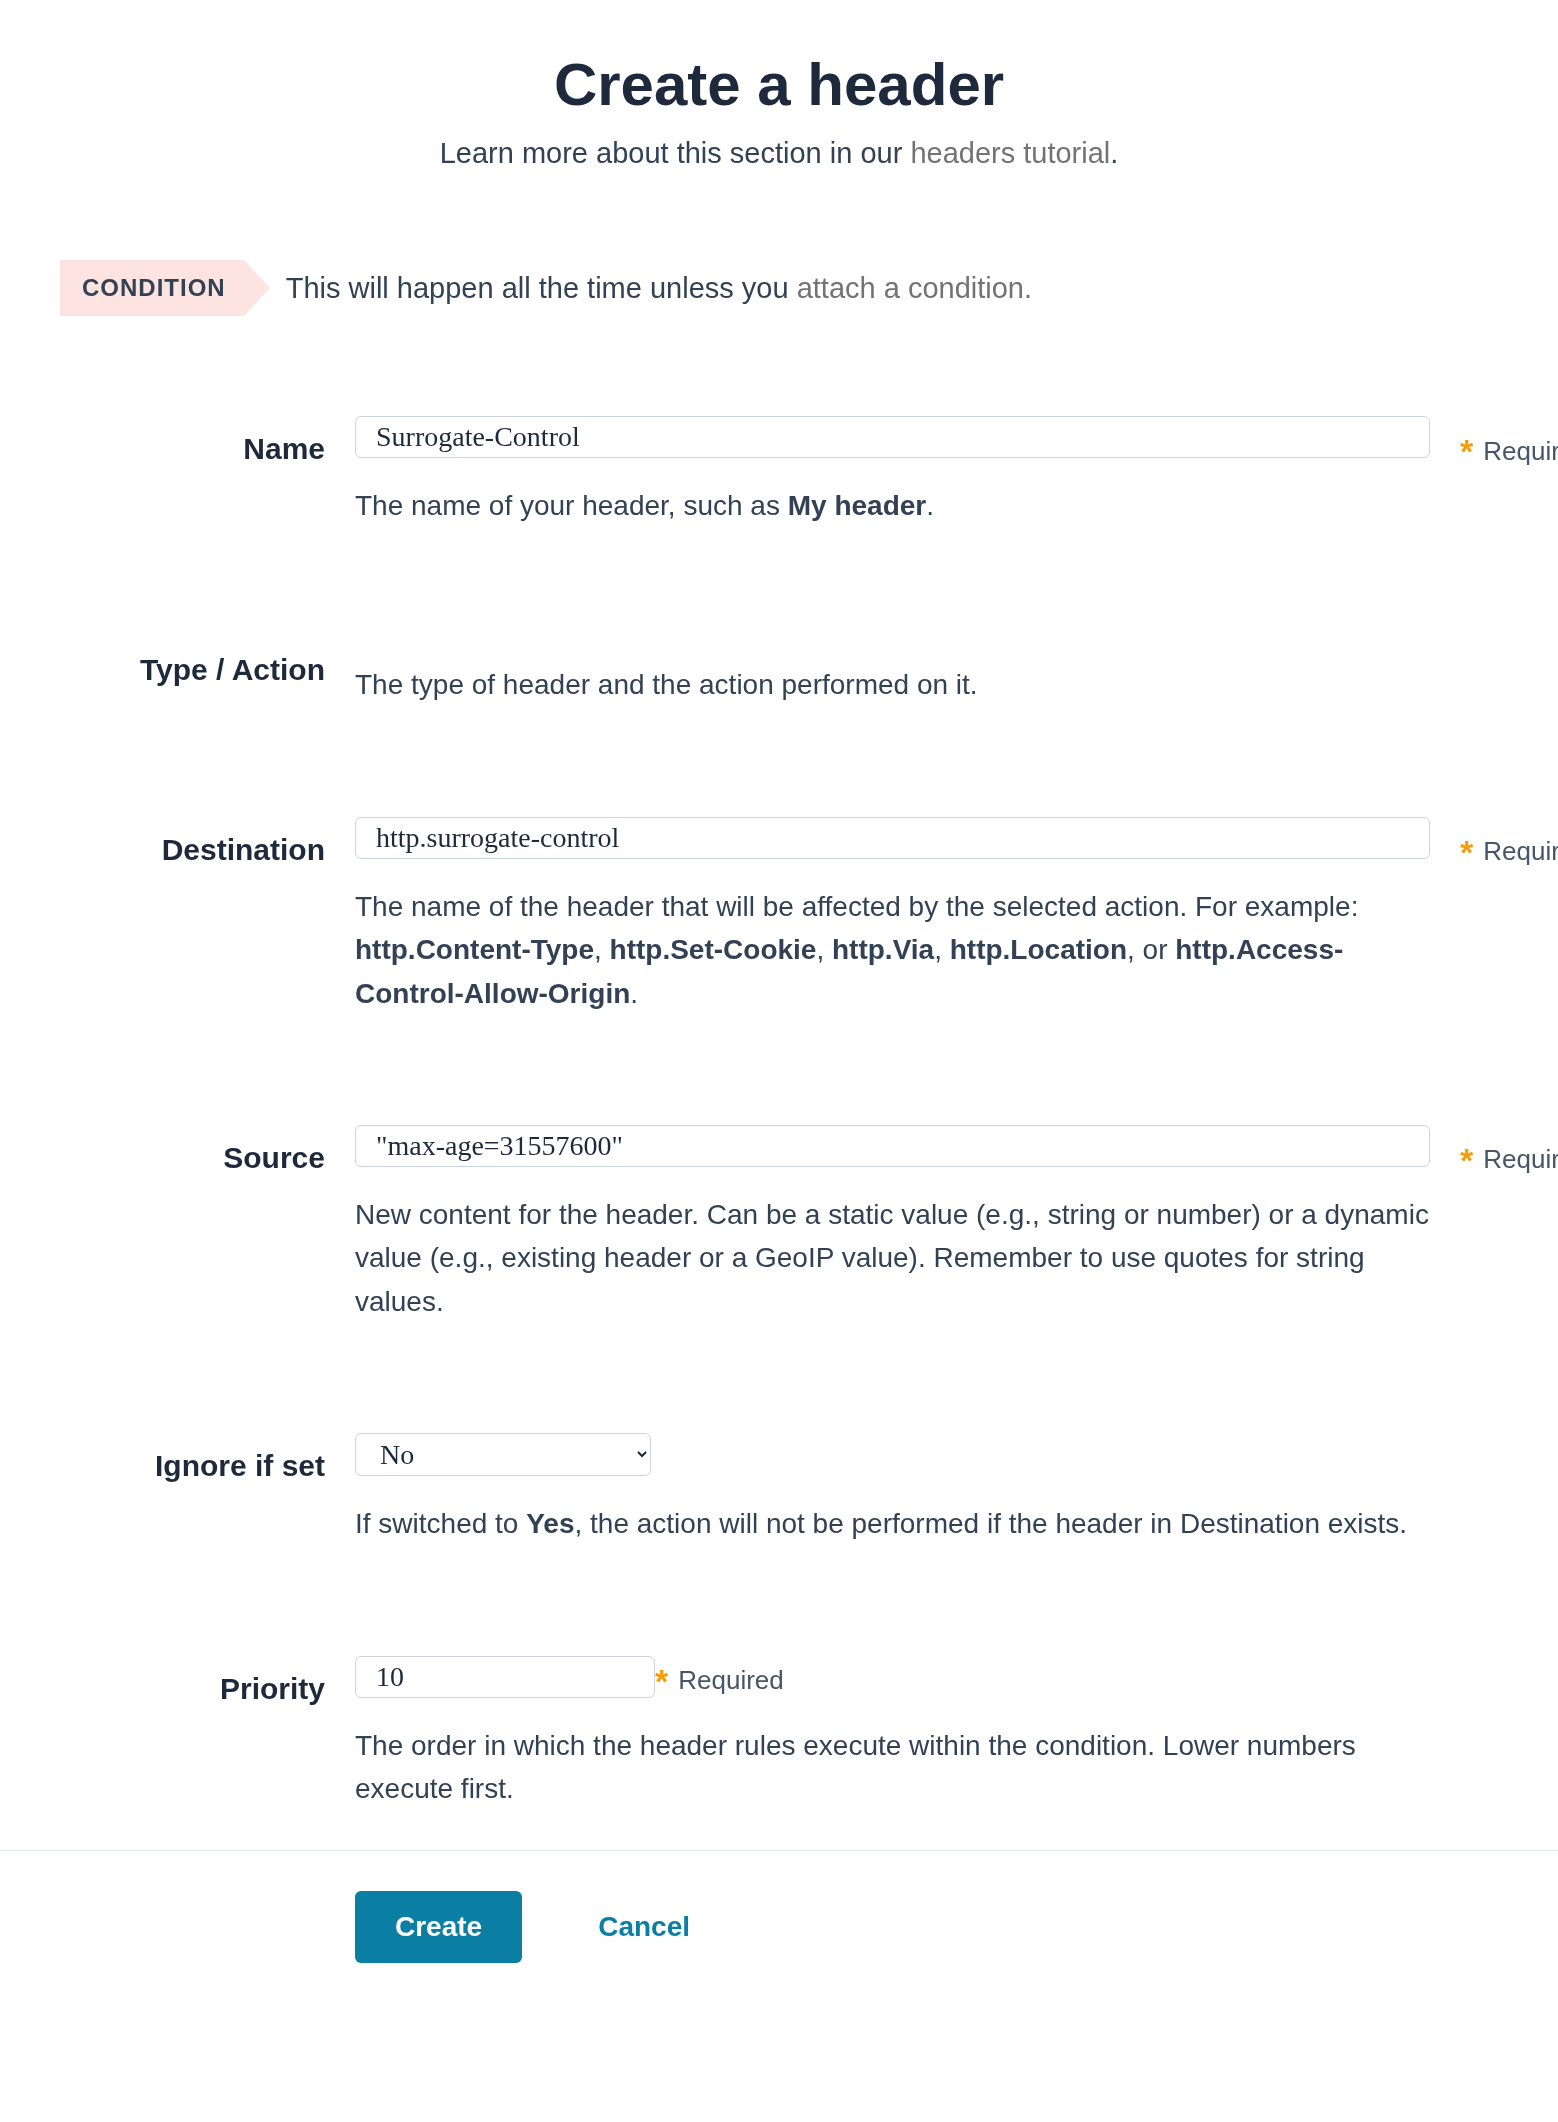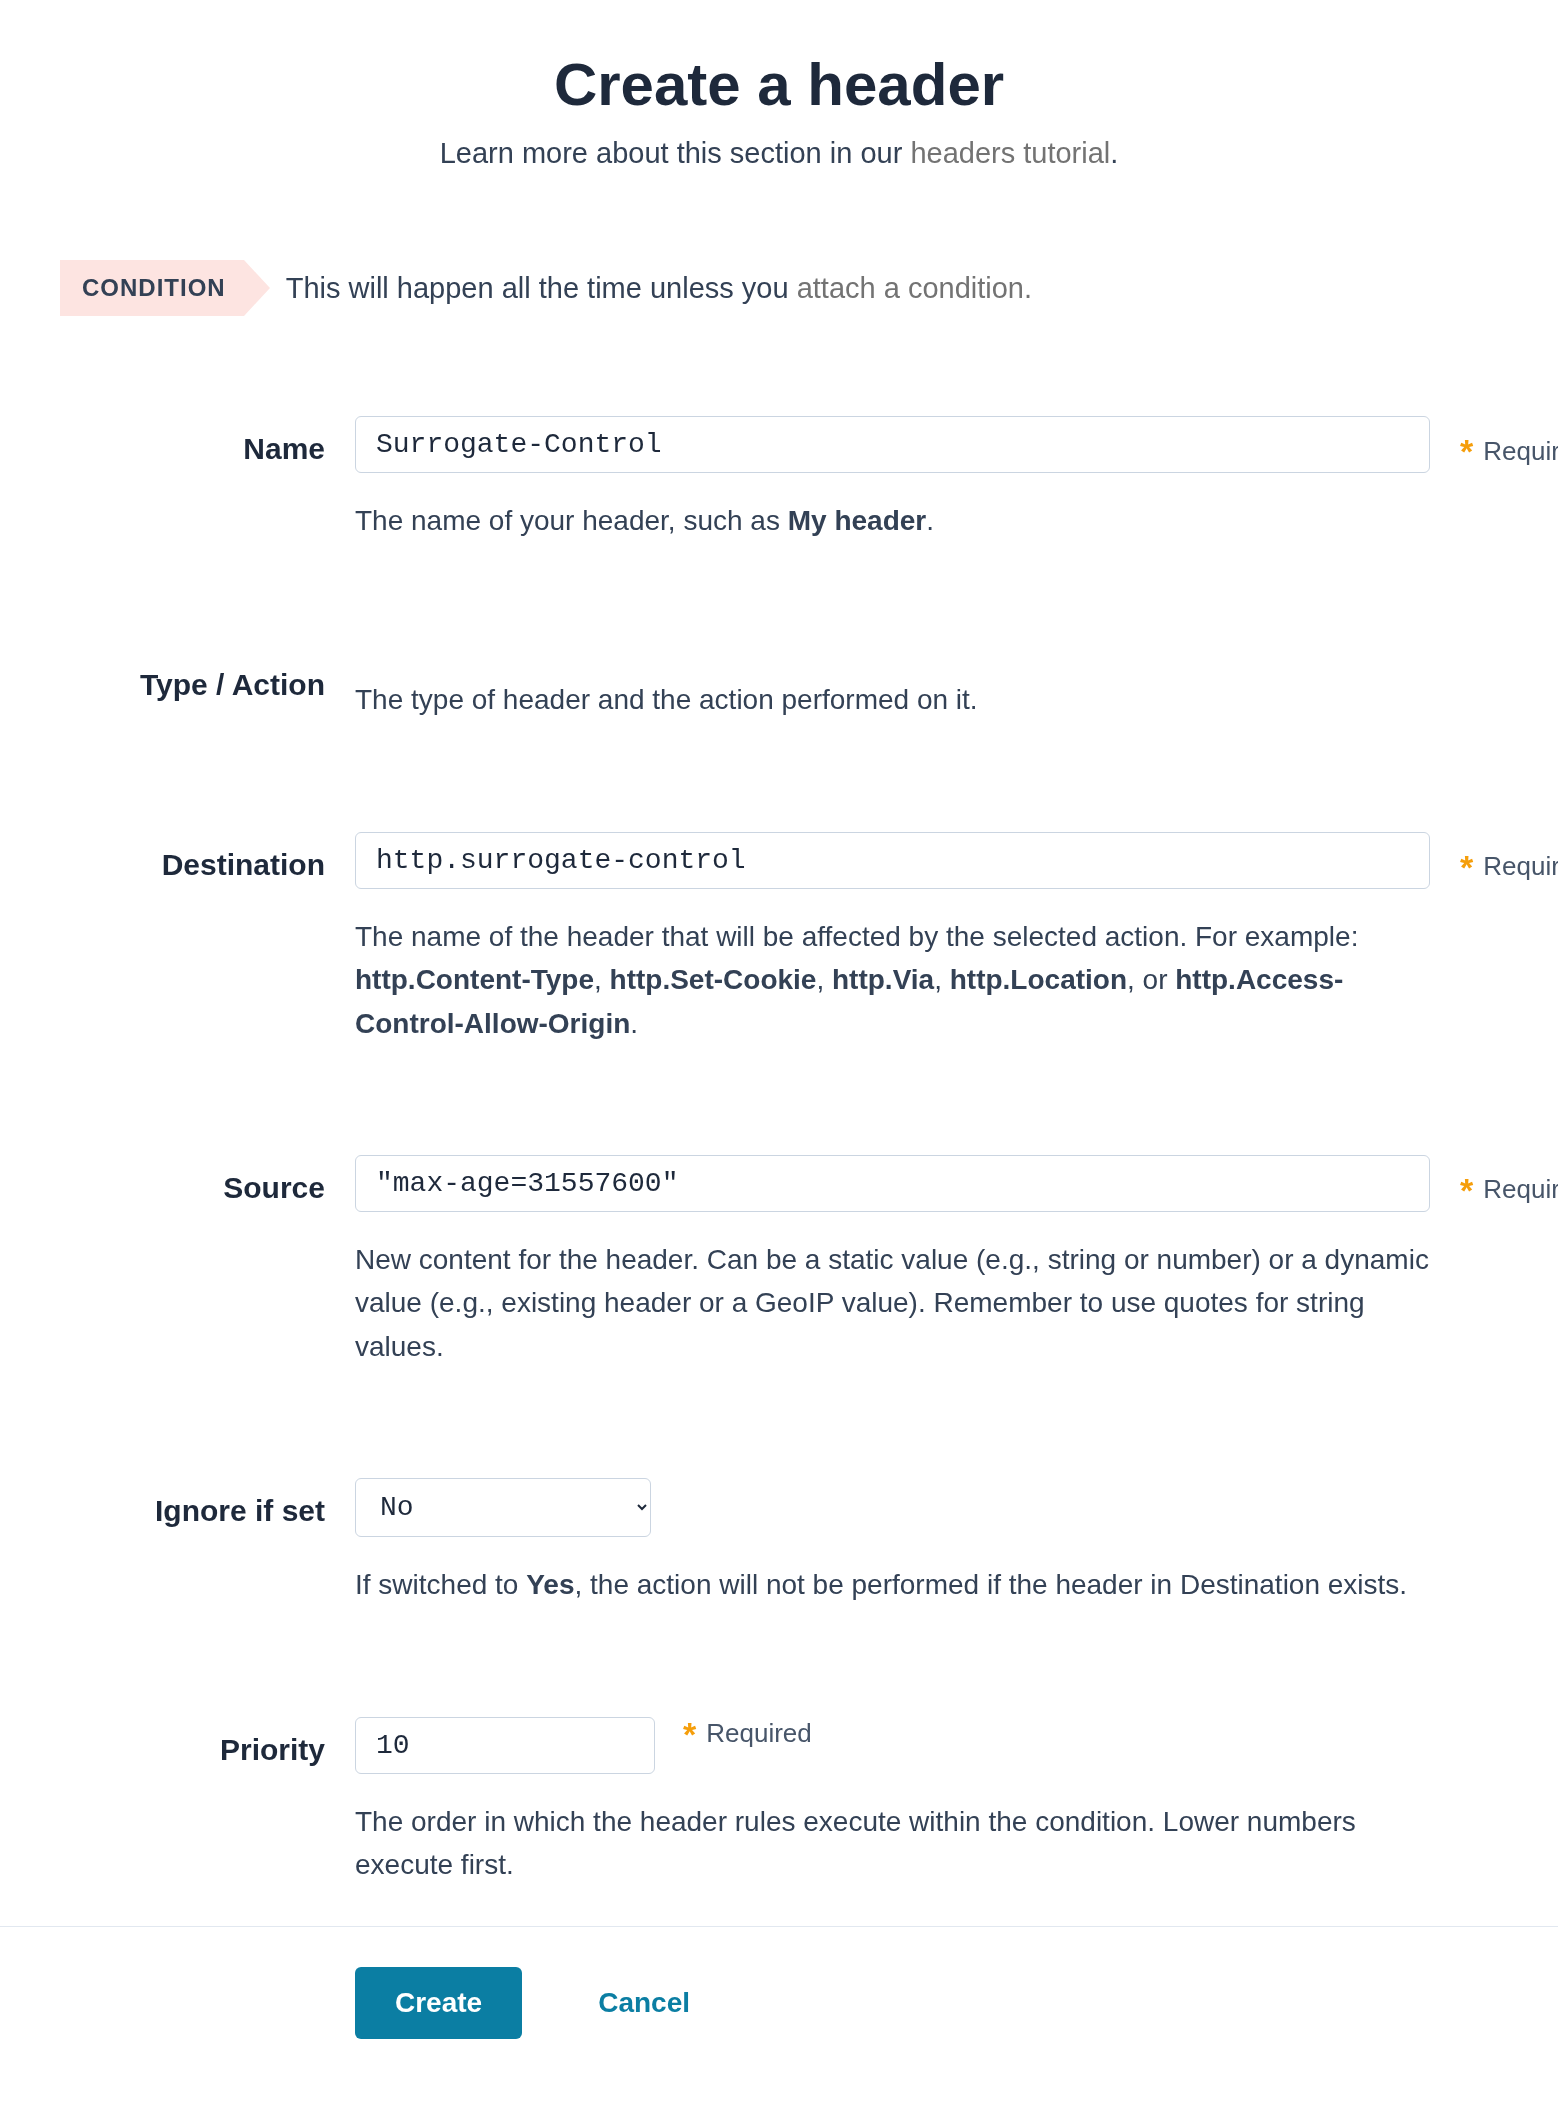--- a/index.html
+++ b/index.html
@@ -85,36 +85,36 @@
   .help {
     margin-top: 26px;
     font-size: 28px;
     color: #334155;
     line-height: 1.55;
   }
   .help b { font-weight: 700; }
 
   .input, .select {
     width: 100%;
-    padding: 12px 20px;
+    padding: 4px 20px;
     font-size: 28px;
     border: 1px solid #cbd5e1;
     border-radius: 6px;
     color: #1e293b;
     background: #fff;
-    font-family: Liberation Mono, monospace;
+    font-family: Liberation Serif, serif;
   }
   .select { appearance: auto; }
   .two-selects { display: flex; gap: 50px; }
   .two-selects .select:first-child { flex: 1.1; }
   .two-selects .select:last-child { flex: 0.5; }
   .select-small { width: 296px; }
   .input-small { width: 300px; }
 
-  .priority-line { display: flex; align-items: flex-start; gap: 28px; }
+  .priority-line { display: flex; align-items: flex-end; }
 
   hr.sep {
     border: none;
     border-top: 1px solid #e2e8f0;
     margin: 40px -60px 40px -60px;
   }
 
   .actions {
     display: grid;
     grid-template-columns: 265px auto;

